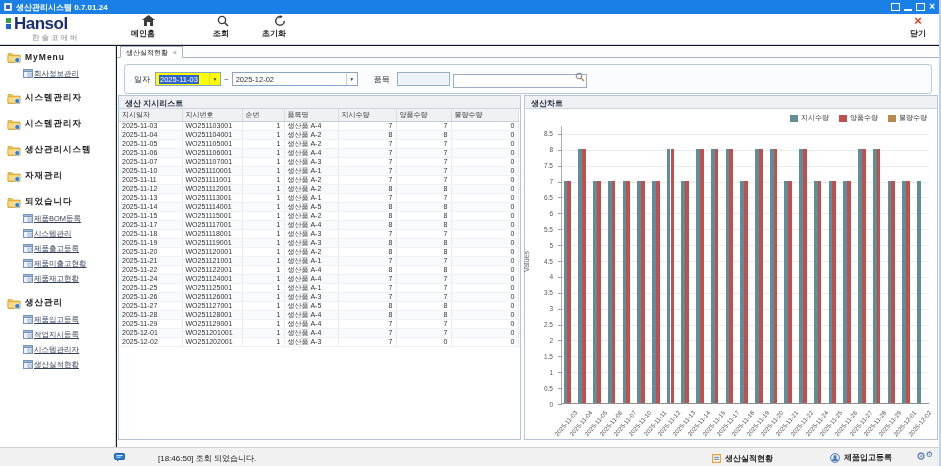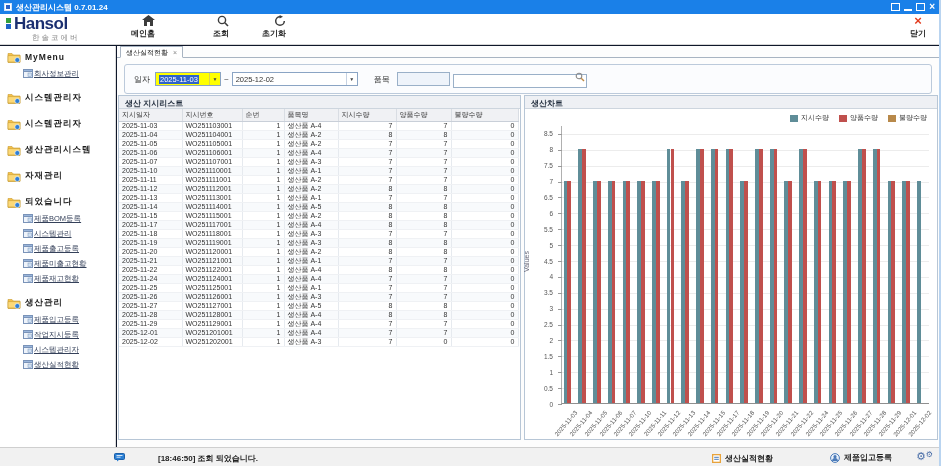--- a/index.html
+++ b/index.html
@@ -72,21 +72,21 @@
   .gridline { position:absolute; left:0; right:0; height:1px; background:#ececec; }
   .ytickmark { position:absolute; left:-4px; width:4px; height:1px; background:#9a9a9a; }
   .bar { position:absolute; bottom:0; }
   .yticks { position:absolute; left:0; top:30px; width:33px; height:278px; }
   .ytick { position:absolute; right:5px; font-size:6.5px; color:#555; }
   .ylab { position:absolute; left:-9px; top:162px; font-size:7px; color:#667; transform:rotate(-90deg); }
   .xlabels { position:absolute; left:36px; top:309px; width:368px; height:34px; }
   .xlabel { position:absolute; font-size:6.2px; color:#555; white-space:nowrap; transform:rotate(-50deg) translateX(-100%); transform-origin:0 0; }
   
   .statusbar { position:absolute; left:0; right:0; bottom:0; height:19px; background:#f1f1f1; border-top:1px solid #cfcfcf; font-size:8px; }
-  .st-msg { position:absolute; left:134px; top:5px; font-weight:bold; color:#222;padding-left:24px; }
+  .st-msg { position:absolute; left:134px; top:5px; font-weight:normal; color:#222;padding-left:24px; }
   .st-msgico { position:absolute; left:114px; top:5px; }
   .st-ctx { position:absolute; left:712px; top:5px; display:flex; gap:4px; align-items:center; font-weight:bold; color:#222; }
   .st-user { position:absolute; left:830px; top:4px; display:flex; gap:4px; align-items:center; font-weight:bold; color:#222; }
   .st-gears { position:absolute; right:6px; top:2px; color:#4b6fa8; font-size:11px; cursor:pointer; }
   .st-gears .g2 { font-size:8px; vertical-align:top; }
 </style>
 </head>
 <body>
 
 <div class="app">

